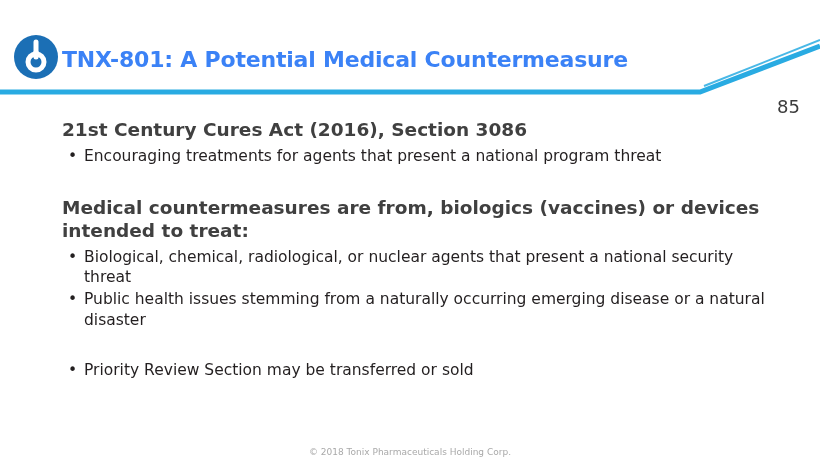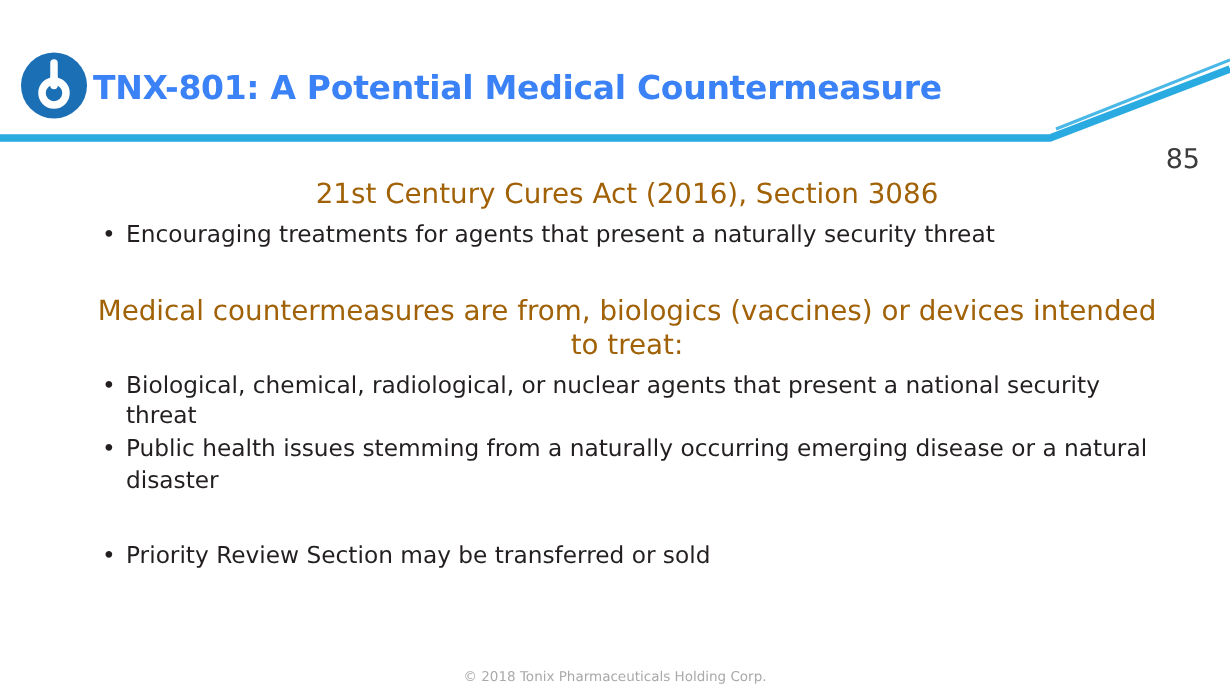--- a/index.html
+++ b/index.html
@@ -67,25 +67,24 @@
     position: absolute;
     left: 62px;
     top: 118px;
     width: 712px;
   }
   .block {
     margin-bottom: 0;
   }
   .heading {
     font-size: 18.5px;
-    font-weight: normal;
-    color: #a16207;
+    font-weight: bold;
+    color: #404040;
     line-height: 1.28;
     margin: 0 0 4px 0;
-    text-align: center;
   }
   .bullets {
     list-style: none;
     margin: 0;
     padding: 0;
   }
   .bullet {
     position: relative;
     padding-left: 22px;
     font-size: 15.5px;
@@ -138,21 +137,21 @@
     <div class="page-number">85</div>
   </div>
 
   <div class="content">
 
     <div class="block">
       <div class="heading">21st Century Cures Act (2016), Section 3086</div>
       <ul class="bullets">
         <li class="bullet">
           <span class="dot">•</span>
-          <span>Encouraging treatments for agents that present a naturally security threat</span>
+          <span>Encouraging treatments for agents that present a national program threat</span>
         </li>
       </ul>
     </div>
 
     <div class="gap-lg"></div>
 
     <div class="block">
       <div class="heading">Medical countermeasures are from, biologics (vaccines) or devices intended to treat:</div>
       <ul class="bullets">
         <li class="bullet">

